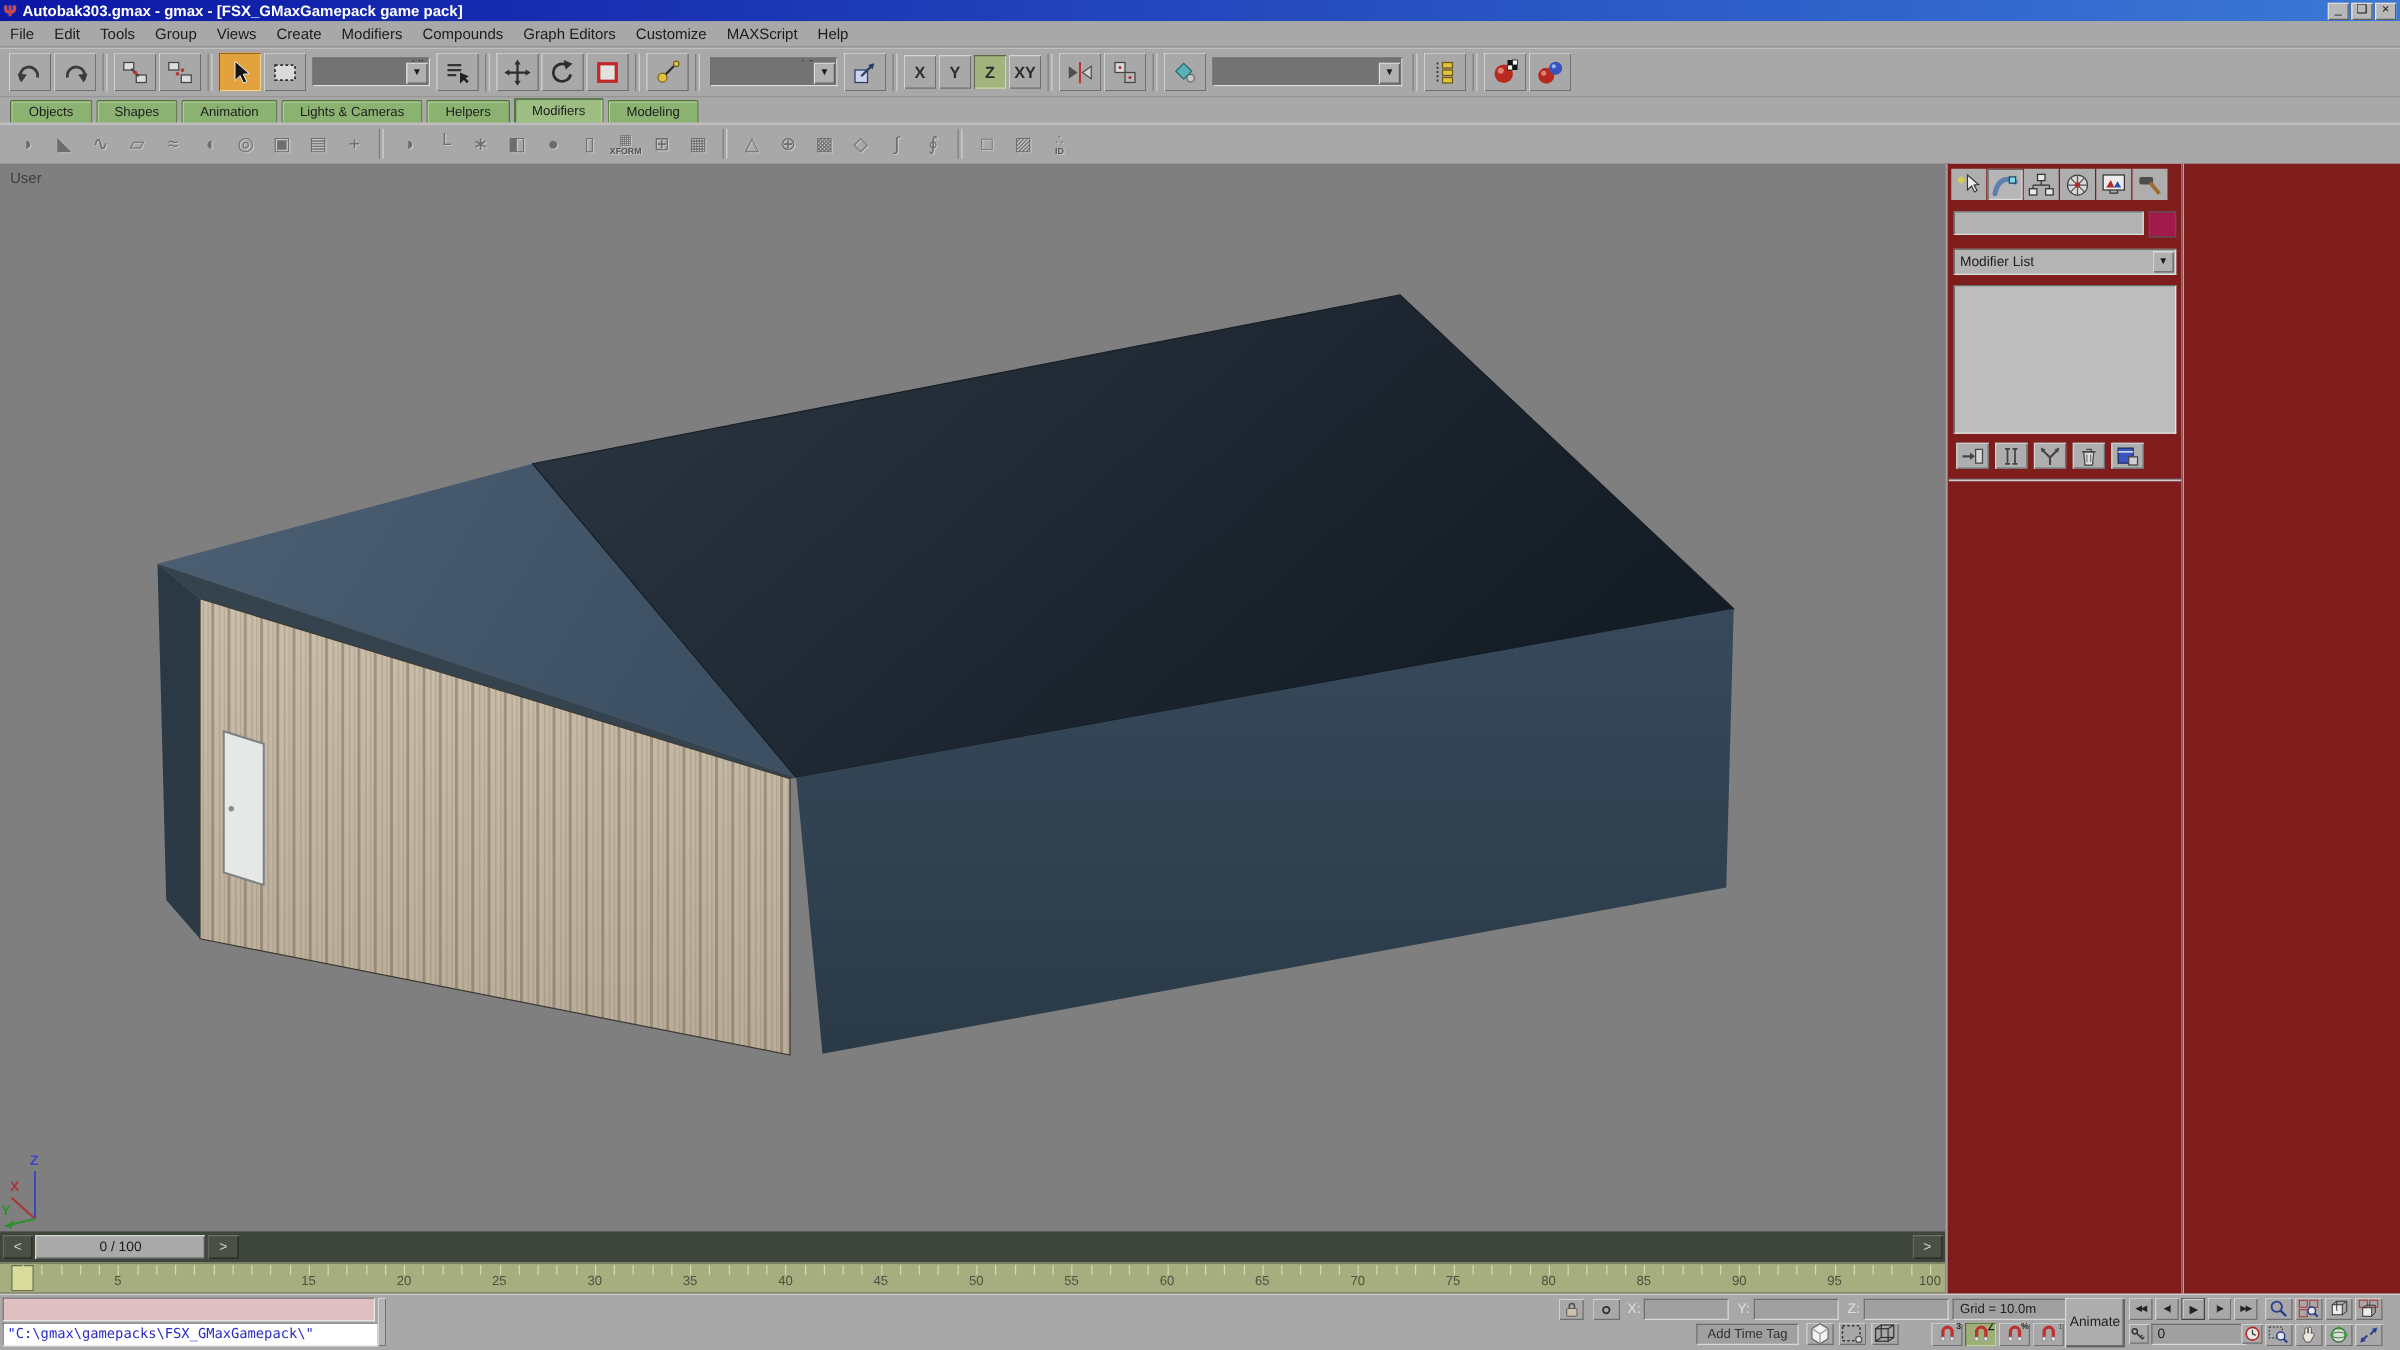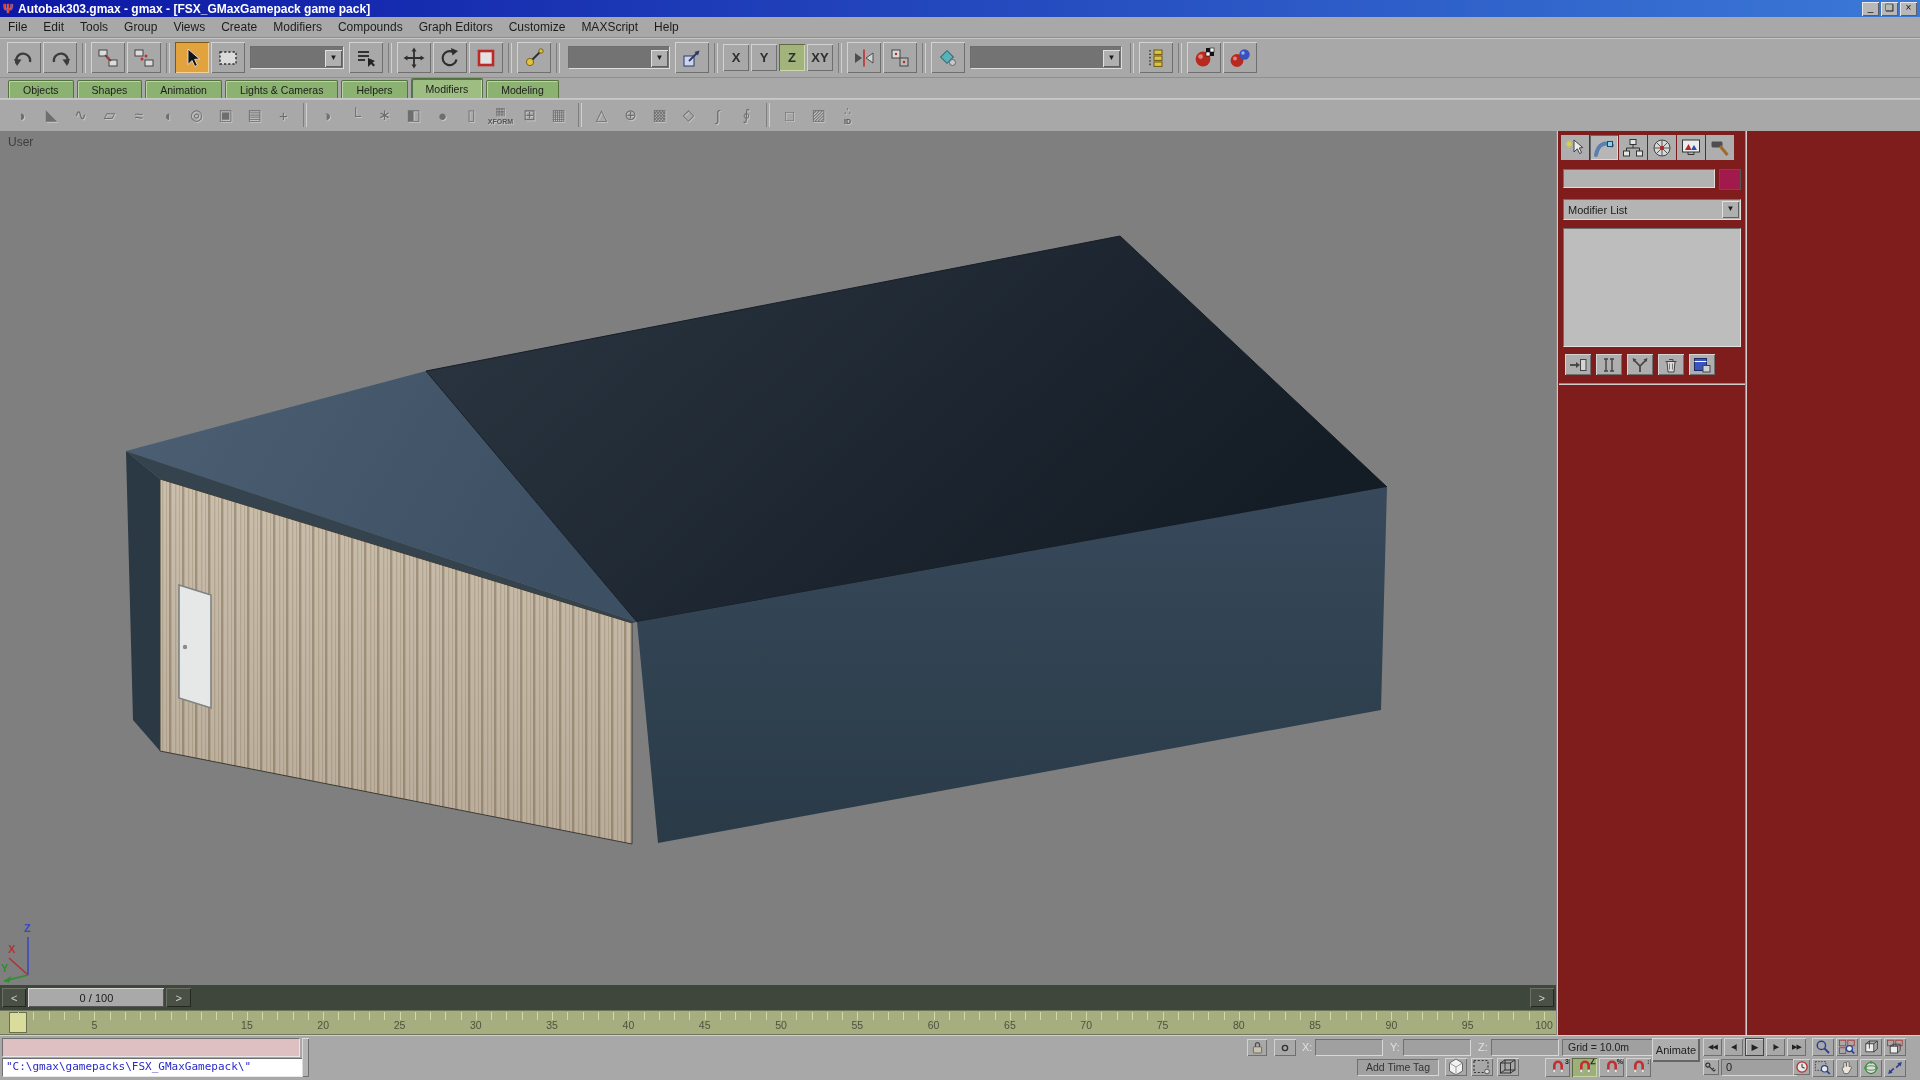--- a/index.html
+++ b/index.html
@@ -109,21 +109,21 @@
   .coord-label{position:absolute;top:5px;color:#e0e0e0;font-size:11px;}
   .coord-field{position:absolute;top:3px;width:66px;height:15px;}
   #grid-display{position:absolute;left:1562px;top:3px;width:88px;height:15px;line-height:15px;
     padding-left:5px;color:#222;font-size:10.5px;}
   #add-time-tag{position:absolute;left:1357px;top:23px;width:80px;height:15px;line-height:15px;
     text-align:center;color:#333;font-size:10.5px;}
   .snap-btn{position:absolute;top:22px;width:25px;height:19px;}
   .snap-btn svg{width:18px;height:17px;}
   .snap-btn .snap-label{position:absolute;right:1px;top:0;font-size:7px;font-weight:bold;color:#222;}
   .snap-btn.active{background:#9db077;box-shadow:inset 1px 1px 0 #5c6a42, inset -1px -1px 0 #c4d4a2;}
-  #animate-btn{position:absolute;left:1652px;top:2px;width:48px;height:24px;display:flex;align-items:center;
+  #animate-btn{position:absolute;left:1652px;top:2px;width:48px;height:40px;display:flex;align-items:center;
     justify-content:center;background:#adadad;font-size:11px;color:#222;
     box-shadow:inset 1px 1px 0 #d8d8d8, inset -2px -2px 0 #666;}
   .pb-btn{position:absolute;top:2px;width:19px;height:18px;font-size:7px;color:#222;letter-spacing:-1px;}
   .nav-btn{position:absolute;width:22px;height:18px;}
   .nav-btn svg{width:18px;height:16px;}
   #frame-field{position:absolute;left:1721px;top:23px;width:70px;height:15px;line-height:15px;
     padding-left:4px;color:#222;}
   
   [data-interactable]{cursor:default;}
 </style>

